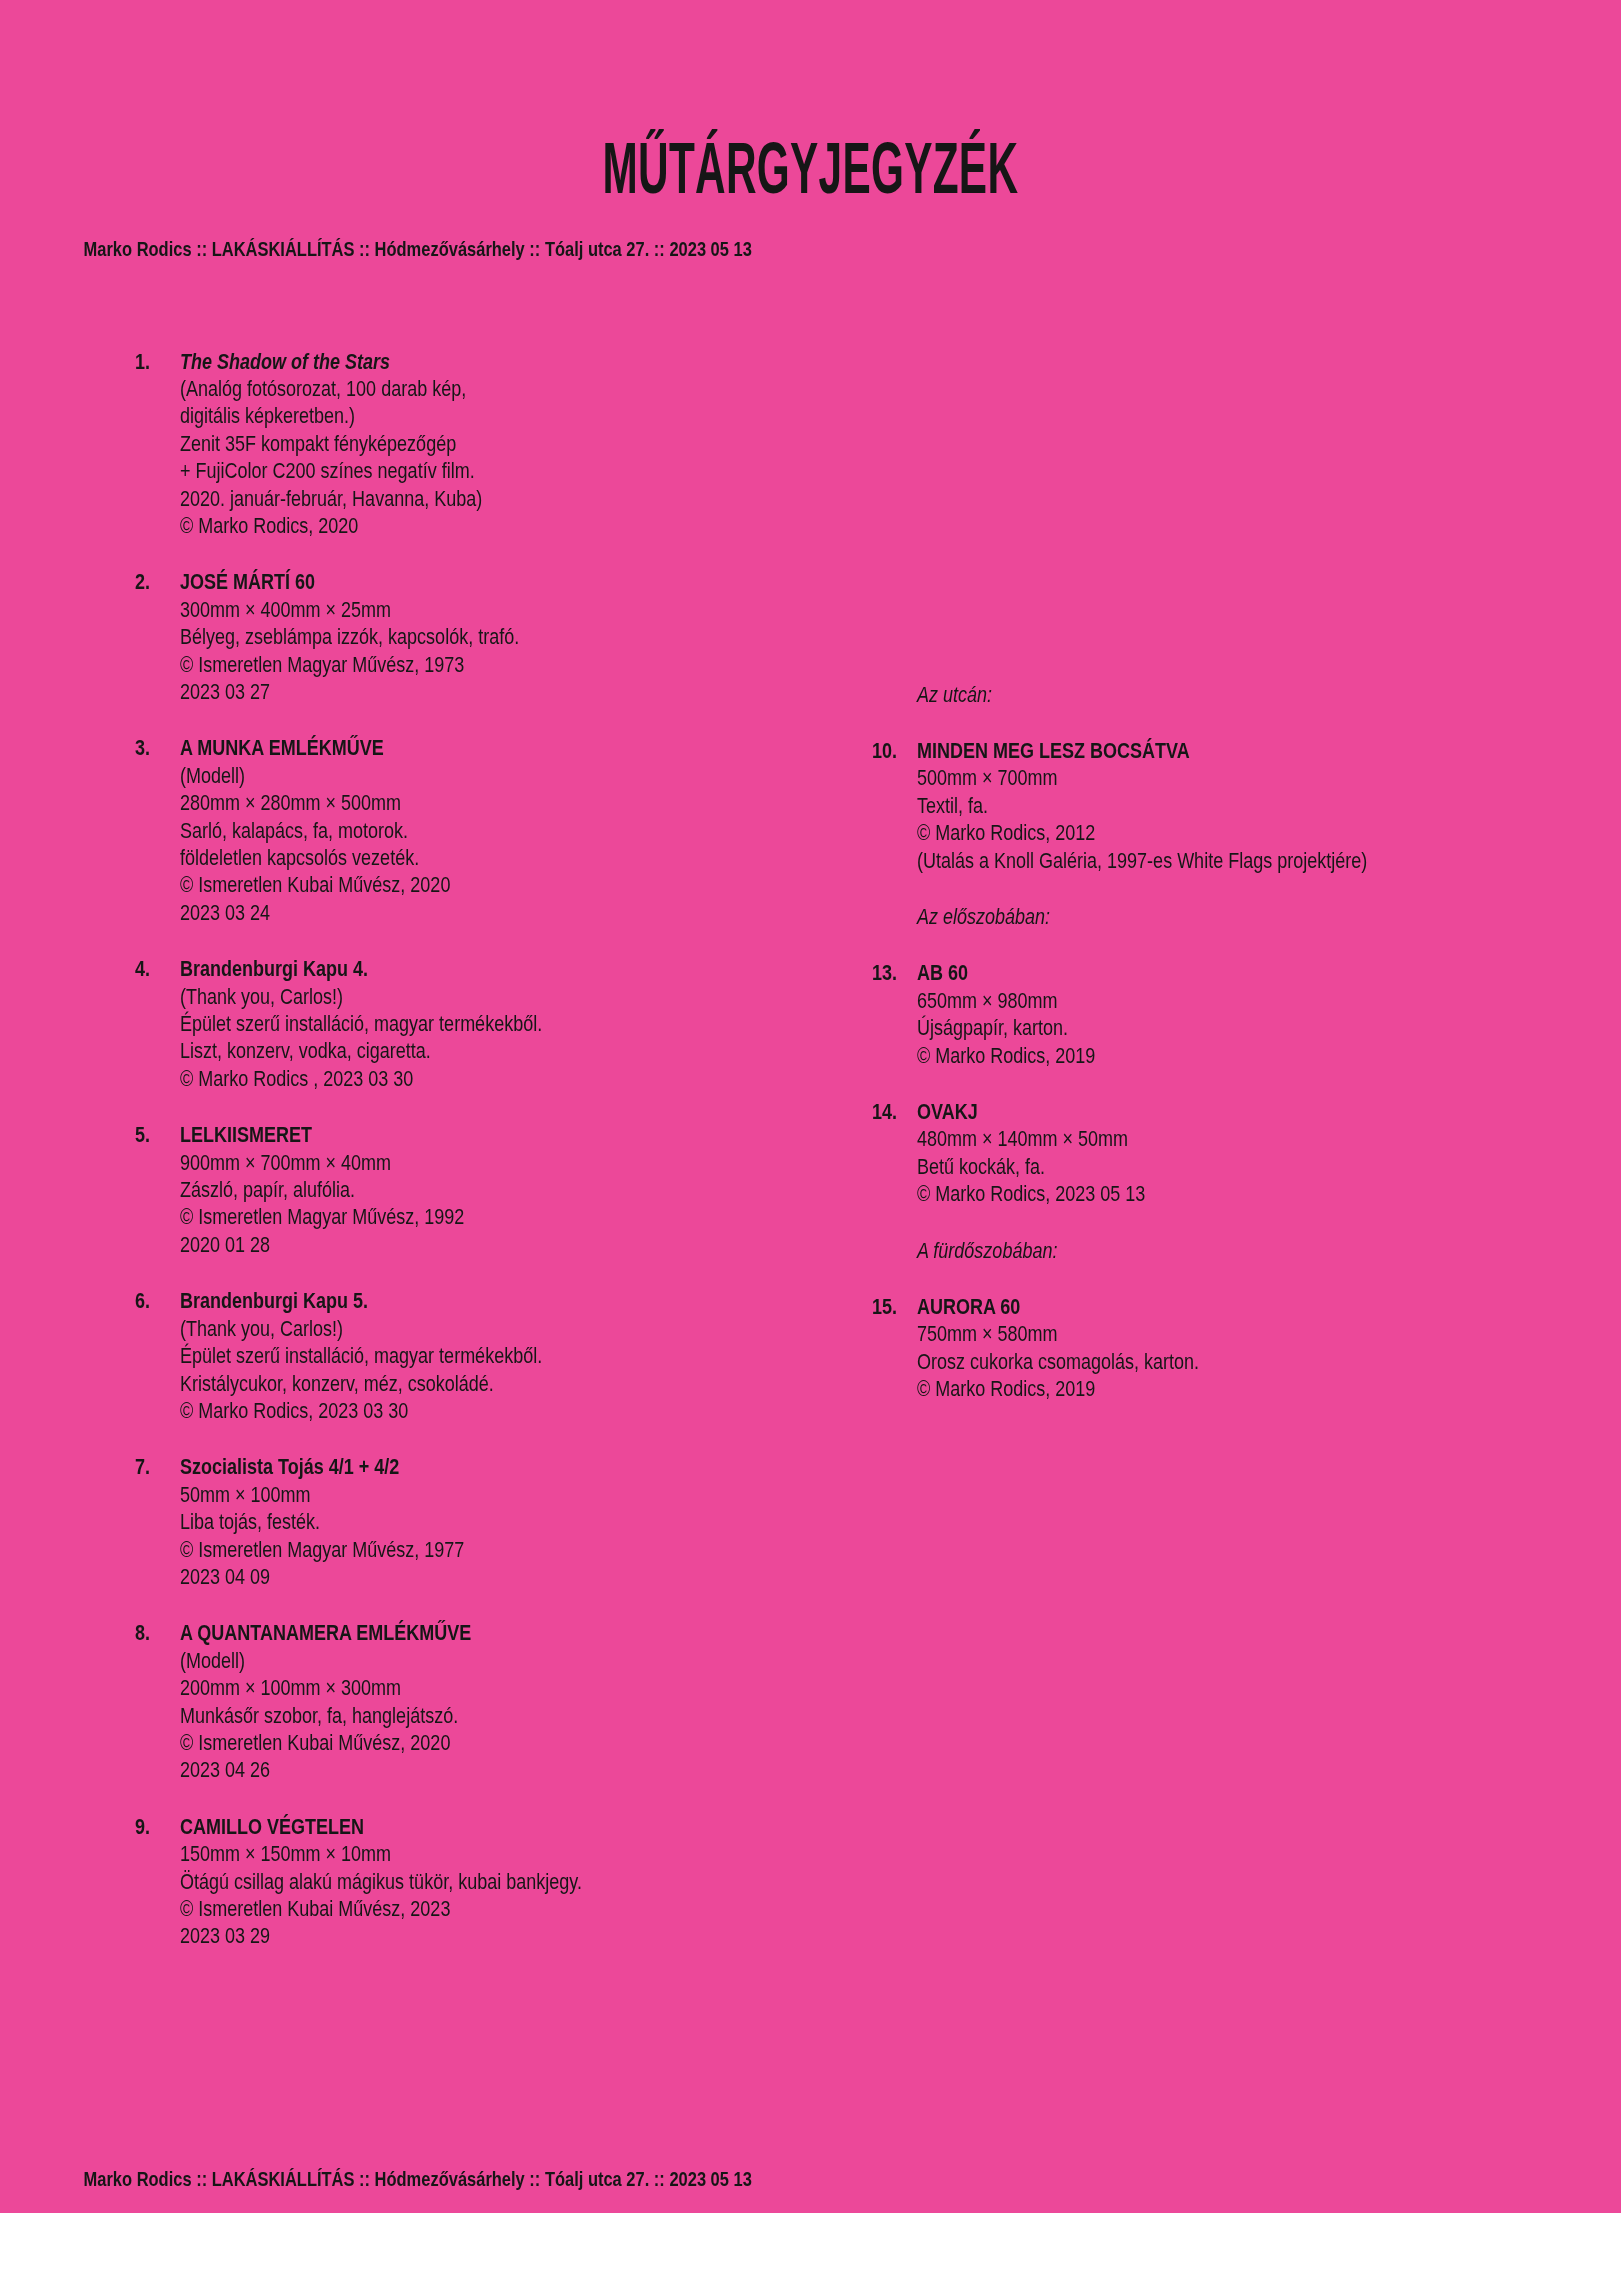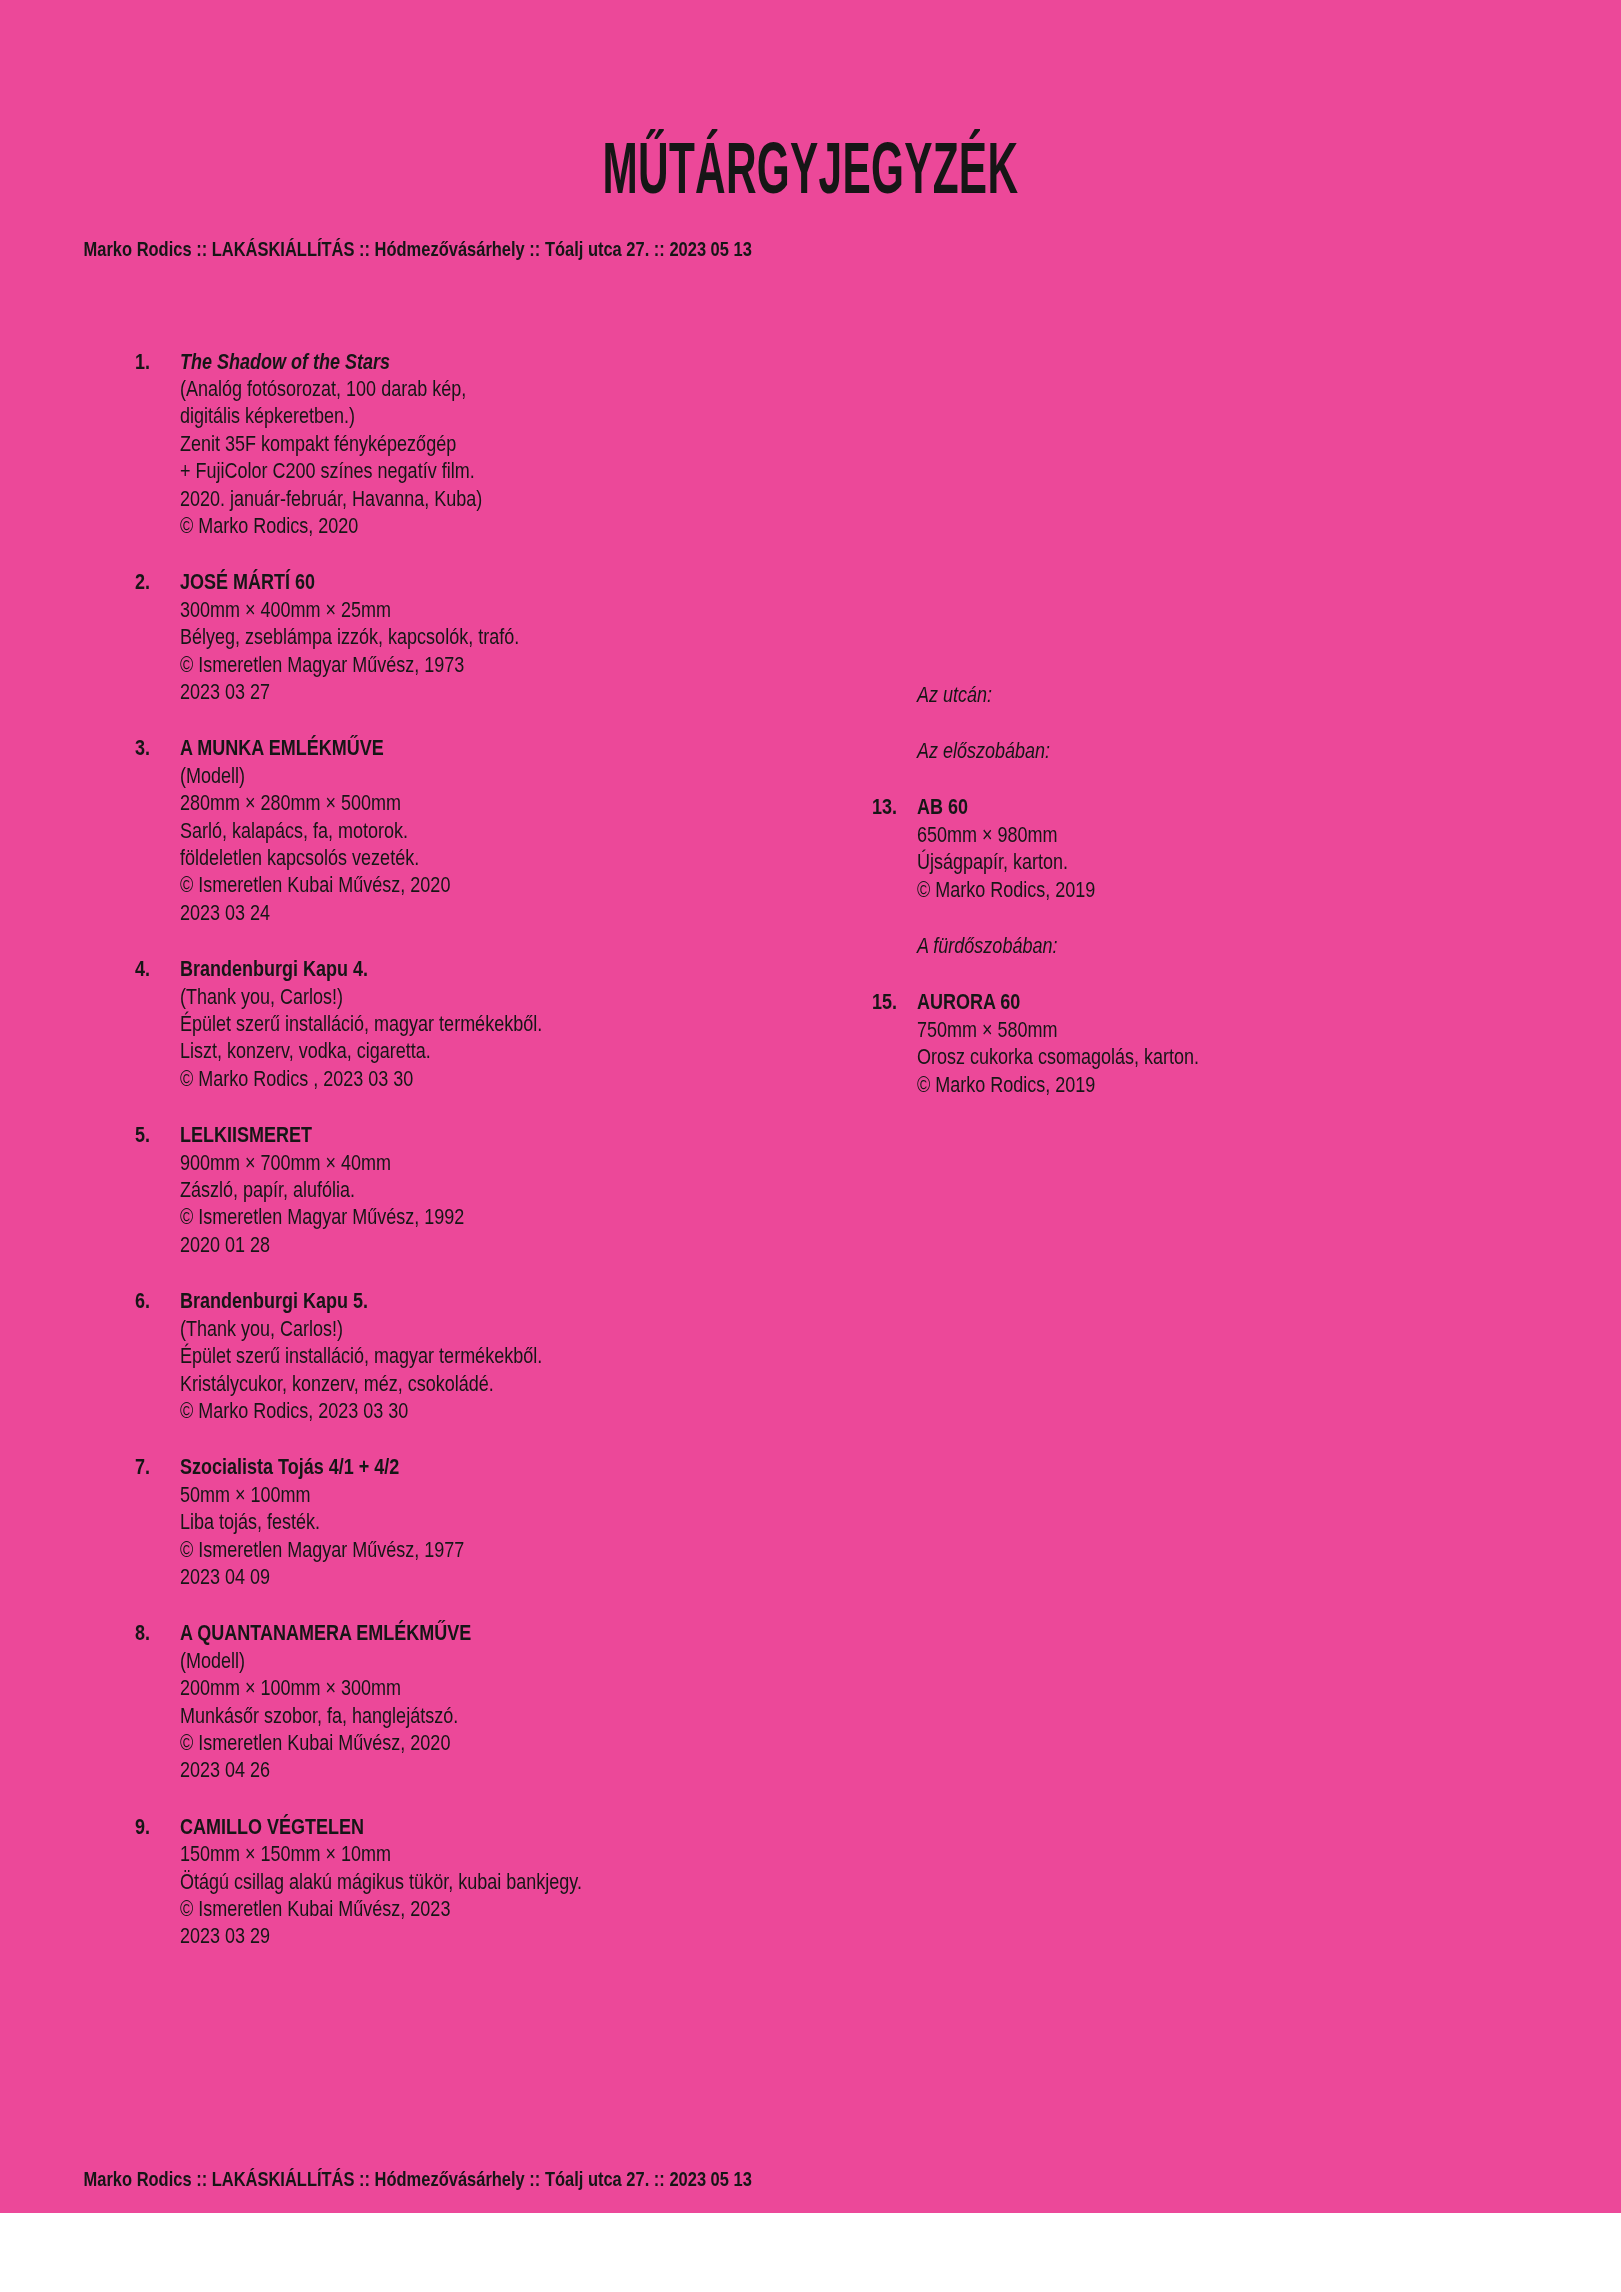--- a/index.html
+++ b/index.html
@@ -132,28 +132,47 @@
             <div class="entry-title">CAMILLO VÉGTELEN</div>
             <div class="entry-line">150mm × 150mm × 10mm</div>
             <div class="entry-line">Ötágú csillag alakú mágikus tükör, kubai bankjegy.</div>
             <div class="entry-line">© Ismeretlen Kubai Művész, 2023</div>
             <div class="entry-line">2023 03 29</div>
           </div>
   </div>
       </div>
     <div class="col-right" id="col-right">
         <div class="section-label">Az utcán:</div>
+        <div class="entry">
+    <div class="num">10.</div>
+    <div class="body">
+            <div class="entry-title">MINDEN MEG LESZ BOCSÁTVA</div>
+            <div class="entry-line">500mm × 700mm</div>
+            <div class="entry-line">Textil, fa.</div>
+            <div class="entry-line">© Marko Rodics, 2012</div>
+            <div class="entry-line">(Utalás a Knoll Galéria, 1997-es White Flags projektjére)</div>
+          </div>
+  </div>
         <div class="section-label">Az előszobában:</div>
         <div class="entry">
     <div class="num">13.</div>
     <div class="body">
             <div class="entry-title">AB 60</div>
             <div class="entry-line">650mm × 980mm</div>
             <div class="entry-line">Újságpapír, karton.</div>
             <div class="entry-line">© Marko Rodics, 2019</div>
+          </div>
+  </div>
+        <div class="entry">
+    <div class="num">14.</div>
+    <div class="body">
+            <div class="entry-title">OVAKJ</div>
+            <div class="entry-line">480mm × 140mm × 50mm</div>
+            <div class="entry-line">Betű kockák, fa.</div>
+            <div class="entry-line">© Marko Rodics, 2023 05 13</div>
           </div>
   </div>
         <div class="section-label">A fürdőszobában:</div>
         <div class="entry">
     <div class="num">15.</div>
     <div class="body">
             <div class="entry-title">AURORA 60</div>
             <div class="entry-line">750mm × 580mm</div>
             <div class="entry-line">Orosz cukorka csomagolás, karton.</div>
             <div class="entry-line">© Marko Rodics, 2019</div>

